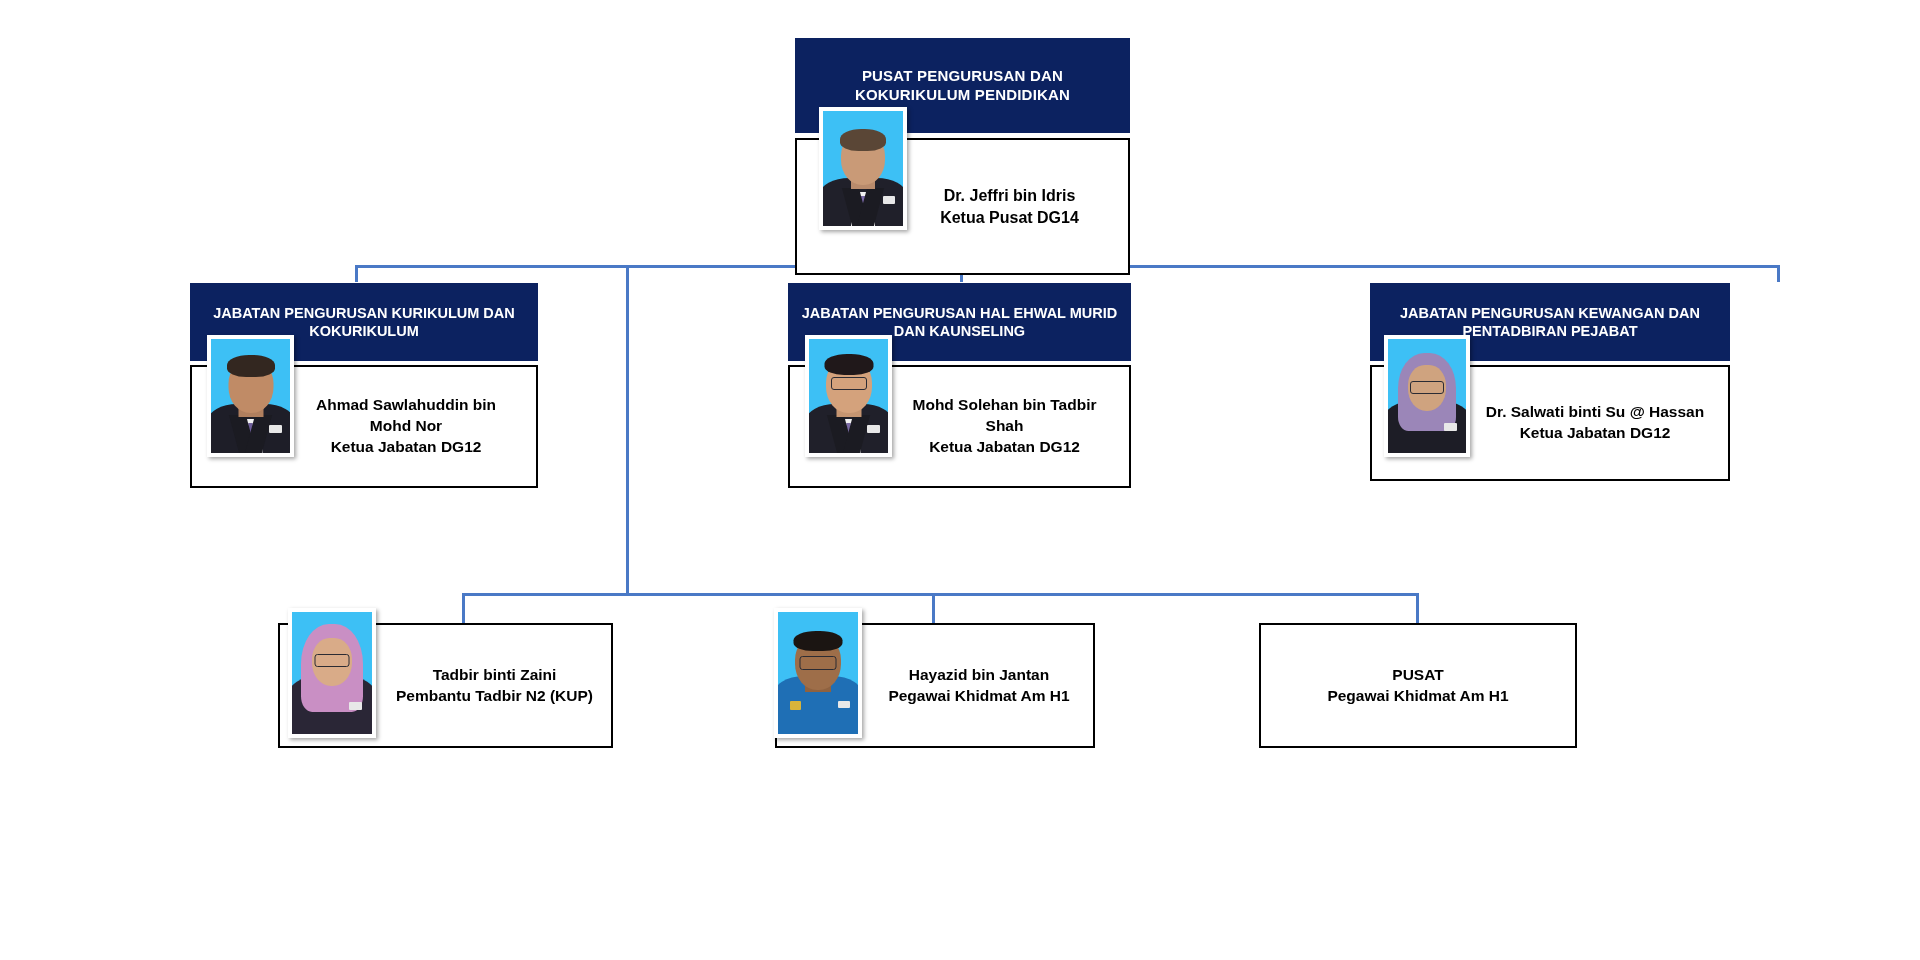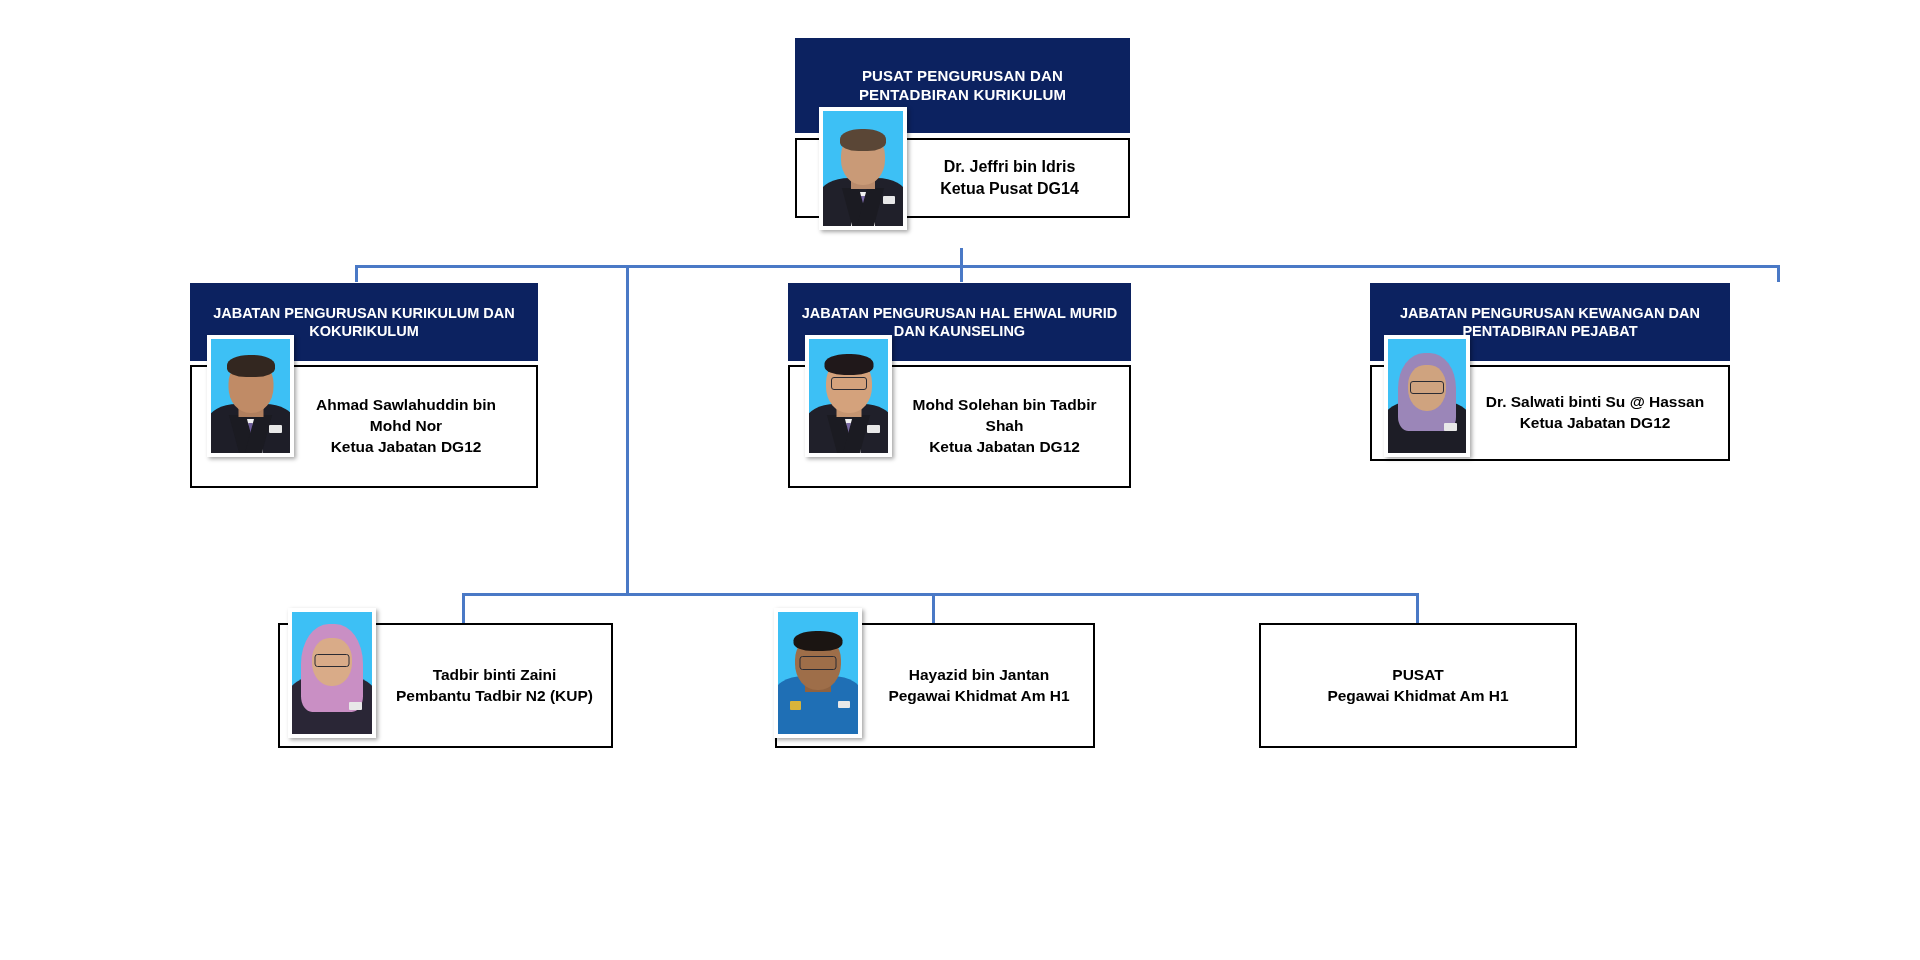--- a/index.html
+++ b/index.html
@@ -173,25 +173,25 @@
 
   <div class="conn conn-v" style="left:462px; top:593px; height:30px;"></div>
   <div class="conn conn-v" style="left:932px; top:593px; height:30px;"></div>
   <div class="conn conn-v" style="left:1416px; top:593px; height:30px;"></div>
 
   <div class="node" style="left:795px; top:38px; width:335px; height:212px;">
 
     <div class="node-header" style="width:335px; height:95px; font-size:15px; letter-spacing:0.2px;">
       <div>
         <span class="ln">PUSAT PENGURUSAN DAN</span>
-        <span class="ln">PENTADBIRAN KURIKULUM</span>
-      </div>
-    </div>
-
-    <div class="node-body" style="top:100px; width:335px; height:80px;">
+        <span class="ln">KOKURIKULUM PENDIDIKAN</span>
+      </div>
+    </div>
+
+    <div class="node-body" style="top:100px; width:335px; height:137px;">
       <div style="width:108px;"></div>
       <div class="node-text" style="font-size:16px; padding-right:14px;">
         <span class="ln">Dr. Jeffri bin Idris</span>
         <span class="ln">Ketua Pusat DG14</span>
       </div>
     </div>
 
     <div class="photo-frame" style="left:24px; top:69px; width:88px; height:123px;">
       <span class="photo">
         <i class="p-body" style="width:86px; height:48px; background:#20202a;"></i>
@@ -276,21 +276,21 @@
 
   <div class="node" style="left:1370px; top:283px; width:360px; height:198px;border-radius:18px;">
 
     <div class="node-header" style="width:360px; height:78px; font-size:14.5px;">
       <div>
         <span class="ln">JABATAN PENGURUSAN KEWANGAN</span>
         <span class="ln">DAN PENTADBIRAN PEJABAT</span>
       </div>
     </div>
 
-    <div class="node-body" style="top:82px; width:360px; height:96px;">
+    <div class="node-body" style="top:82px; width:360px; height:116px;">
       <div style="width:98px;"></div>
       <div class="node-text" style="font-size:15.5px; padding-right:8px;">
         <span class="ln">Dr. Salwati binti Su @ Hassan</span>
         <span class="ln">Ketua Jabatan DG12</span>
       </div>
     </div>
 
     <div class="photo-frame" style="left:14px; top:52px; width:86px; height:122px;">
       <span class="photo">
         <i class="p-body" style="width:86px; height:52px; background:#1d1d26;"></i>

